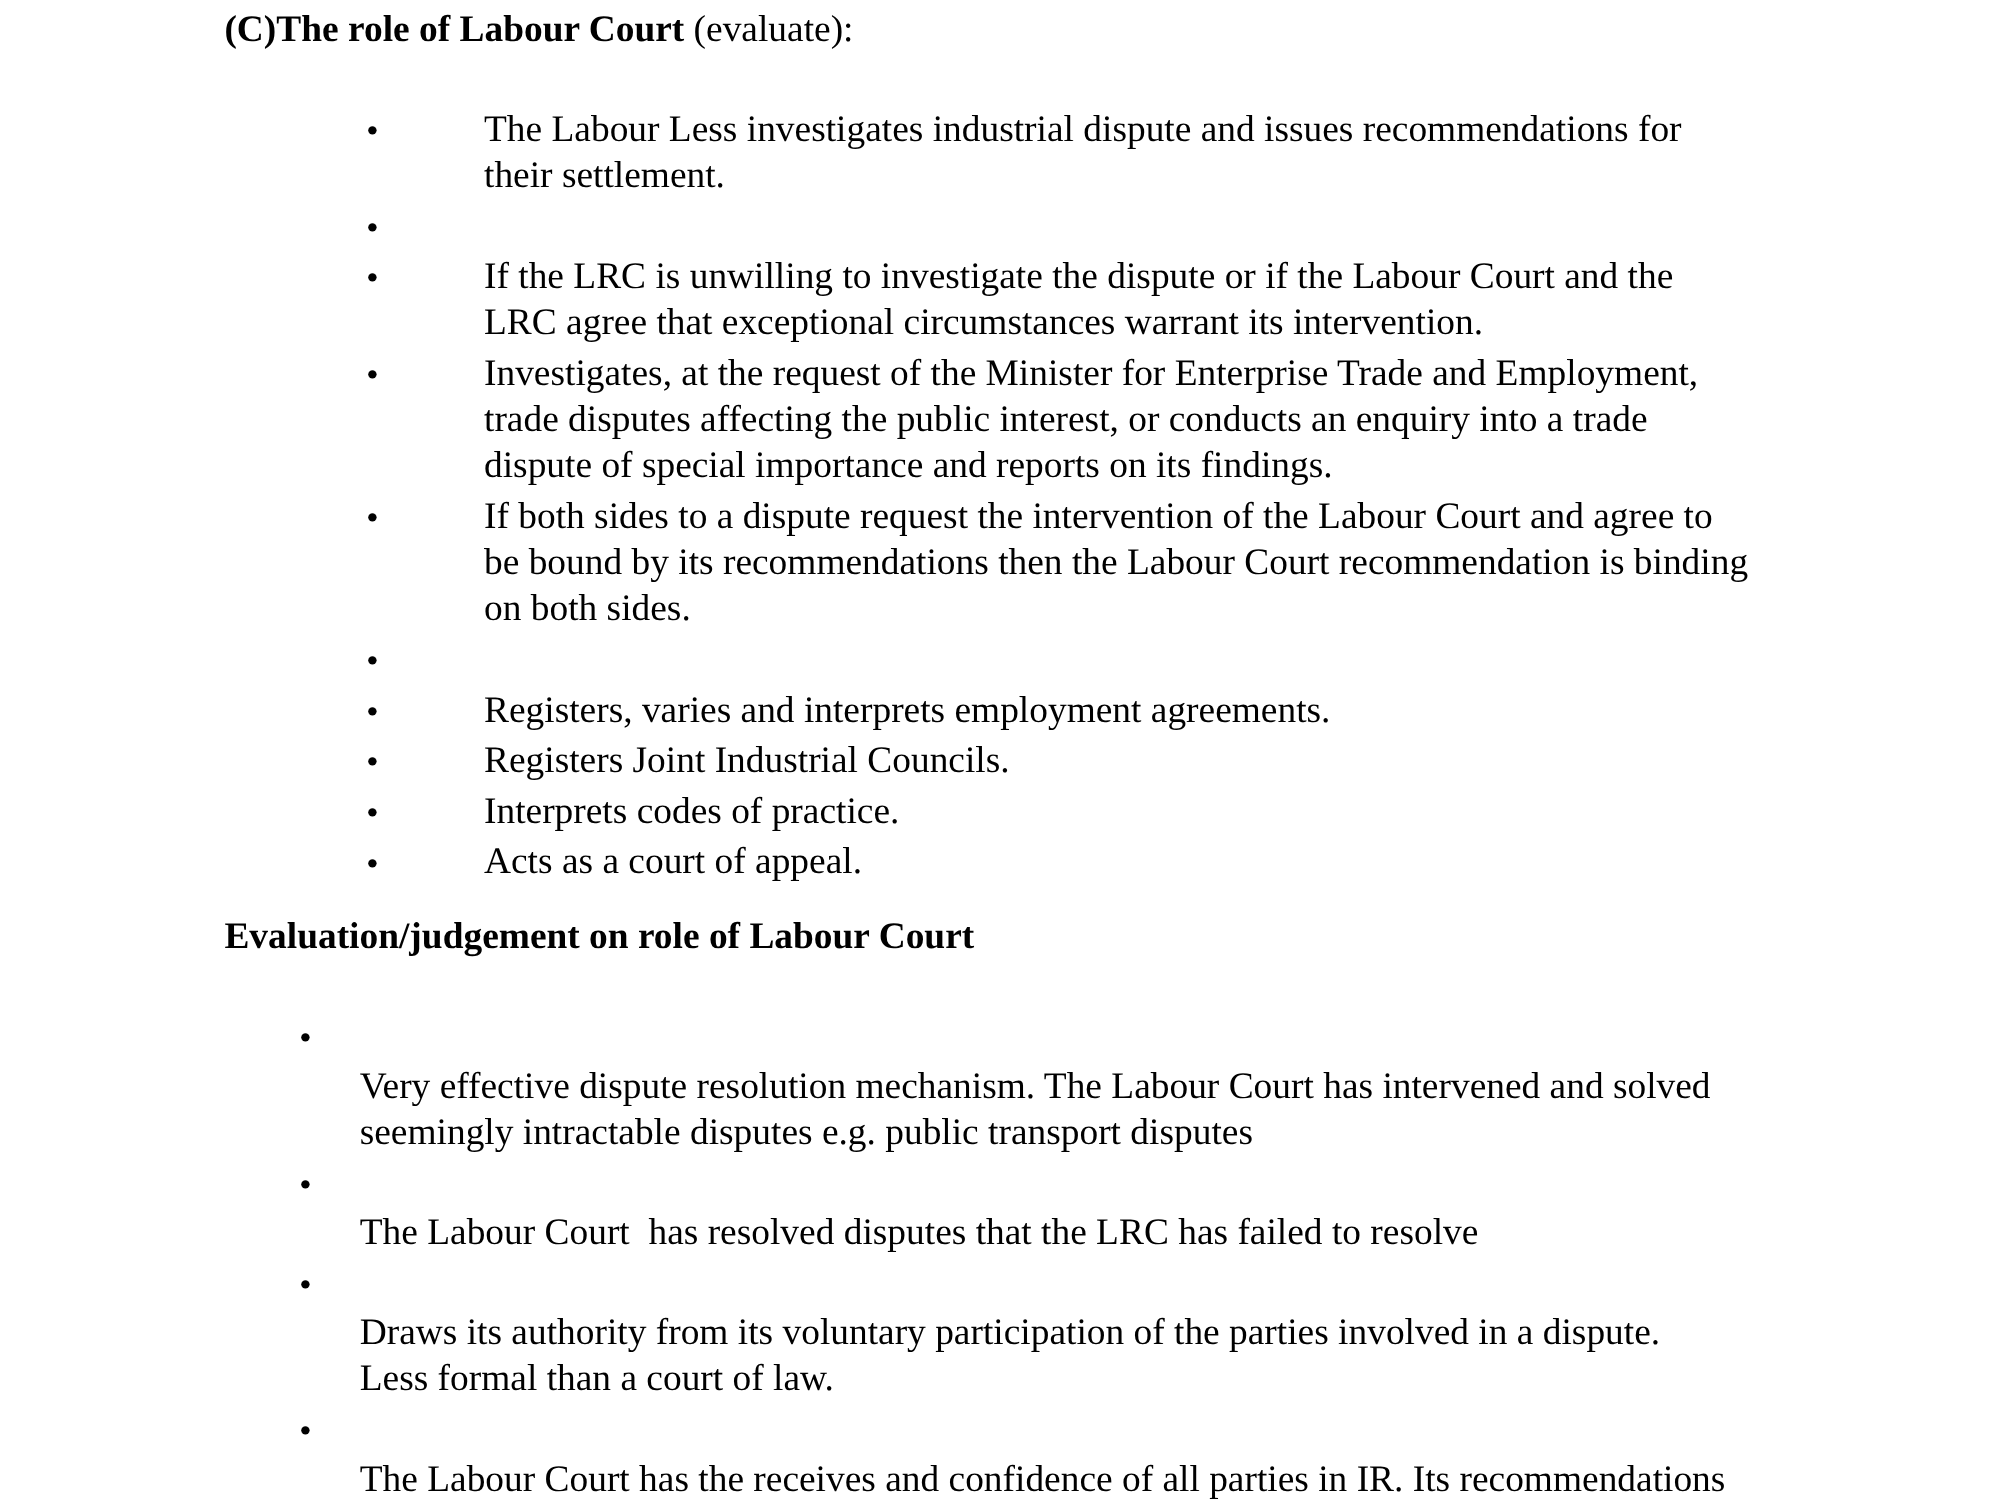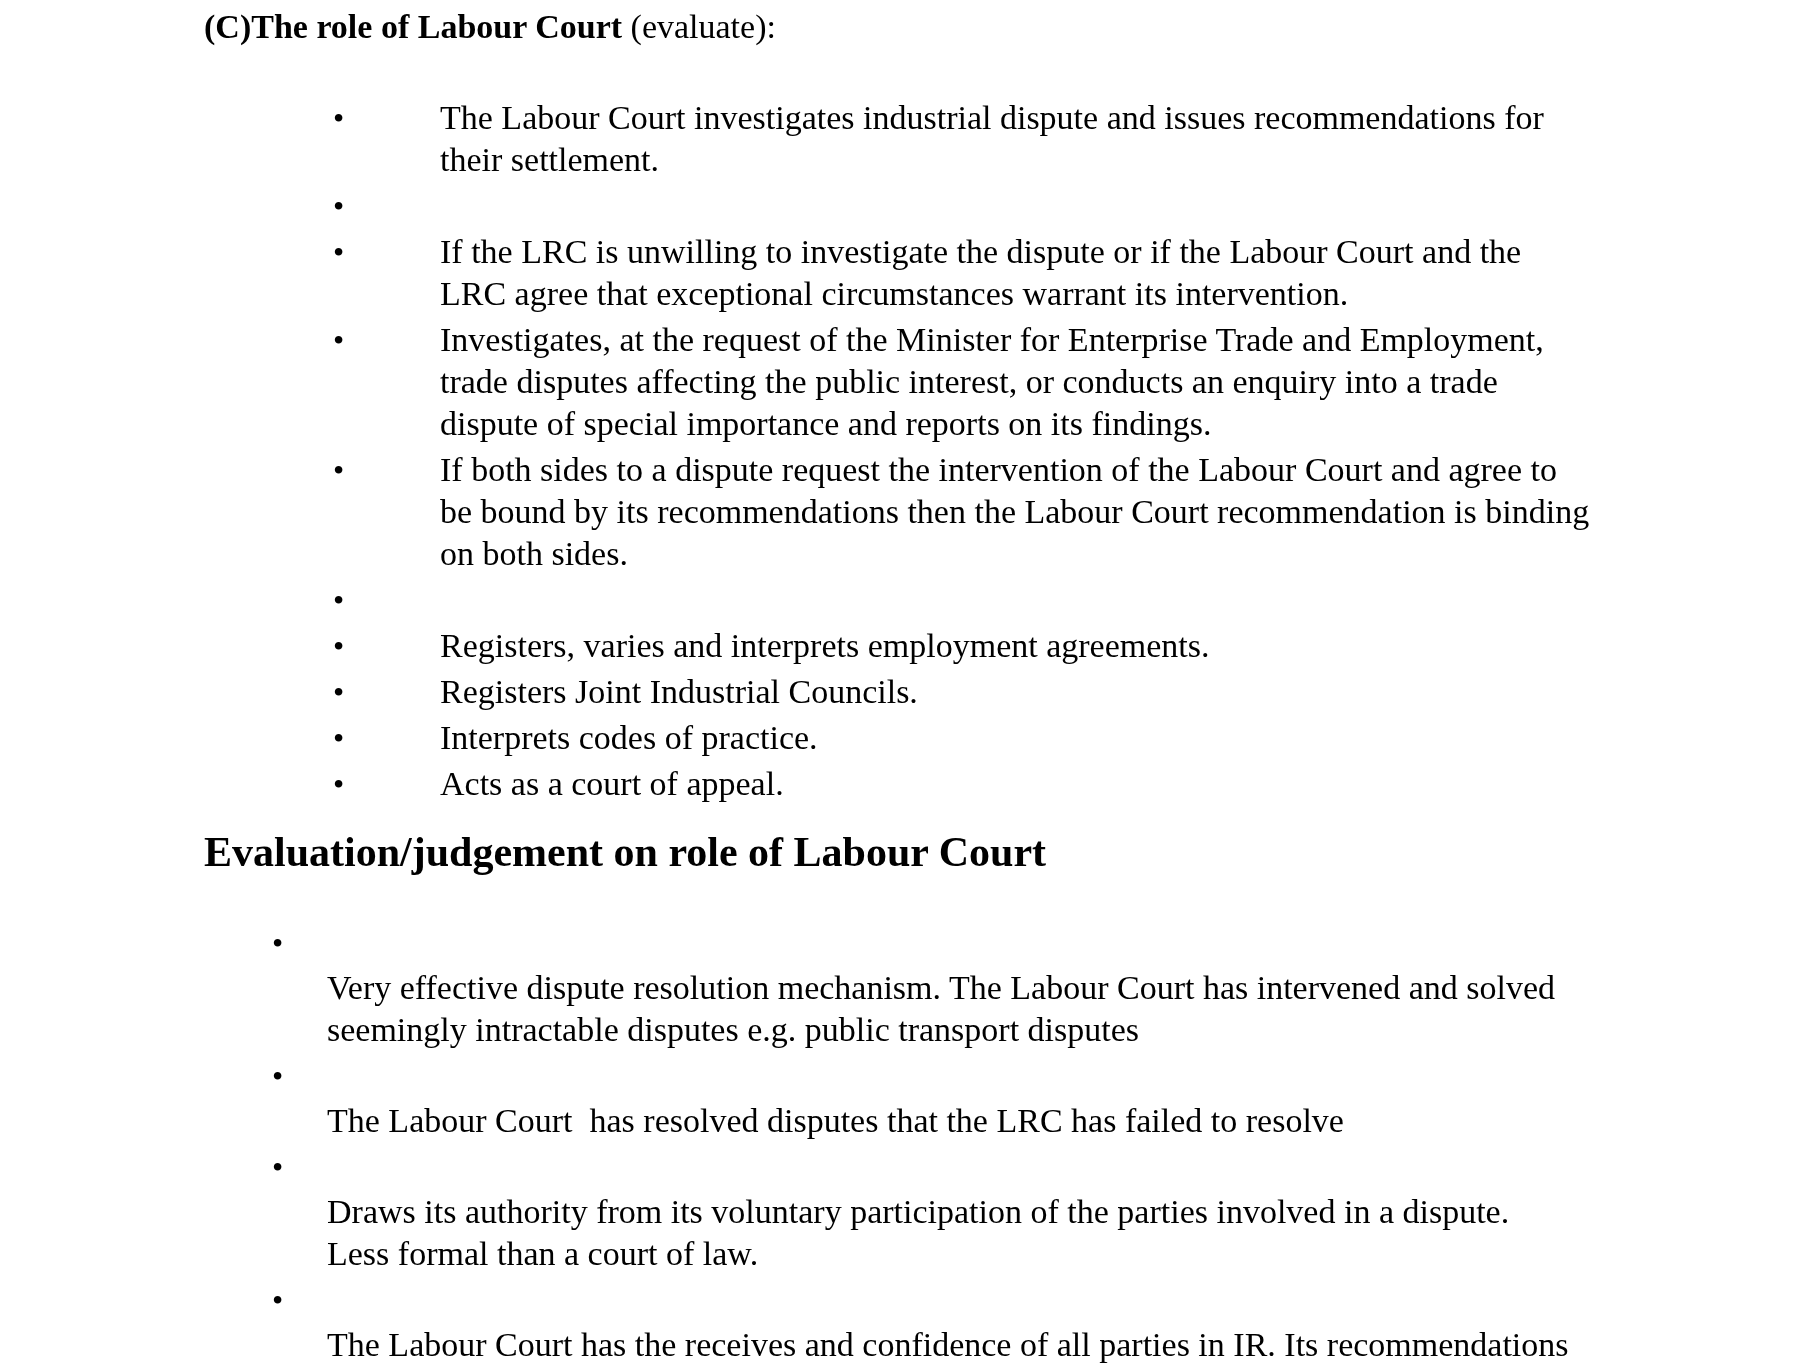--- a/index.html
+++ b/index.html
@@ -20,21 +20,21 @@
   .heading {
     font-size: 34px;
     line-height: 42px;
     font-weight: 400;
     margin: 0;
   }
   .heading .bold {
     font-weight: 700;
   }
   .eval-heading {
-    font-size: 42px;
+    font-size: 34px;
     line-height: 42px;
     font-weight: 700;
     margin: 26px 0 0 0;
   }
   .list {
     list-style: none;
     margin: 0;
     padding: 0;
   }
   .list li {
@@ -65,21 +65,21 @@
 </head>
 <body>
 
 <div class="page">
 
   <h1 class="heading"><span class="bold">(C)The role of Labour Court</span><span> (evaluate):</span></h1>
 
   <ul class="list list1">
     <li>
       <span class="marker">•</span>
-      <span class="text">The Labour Court investigates industrial dispute and issues recommendations for their settlement.</span>
+      <span class="text">The Labour Less investigates industrial dispute and issues recommendations for their settlement.</span>
     </li>
     <li>
       <span class="marker">•</span>
     </li>
     <li>
       <span class="marker">•</span>
       <span class="text">If the LRC is unwilling to investigate the dispute or if the Labour Court and the LRC agree that exceptional circumstances warrant its intervention.</span>
     </li>
     <li>
       <span class="marker">•</span>

